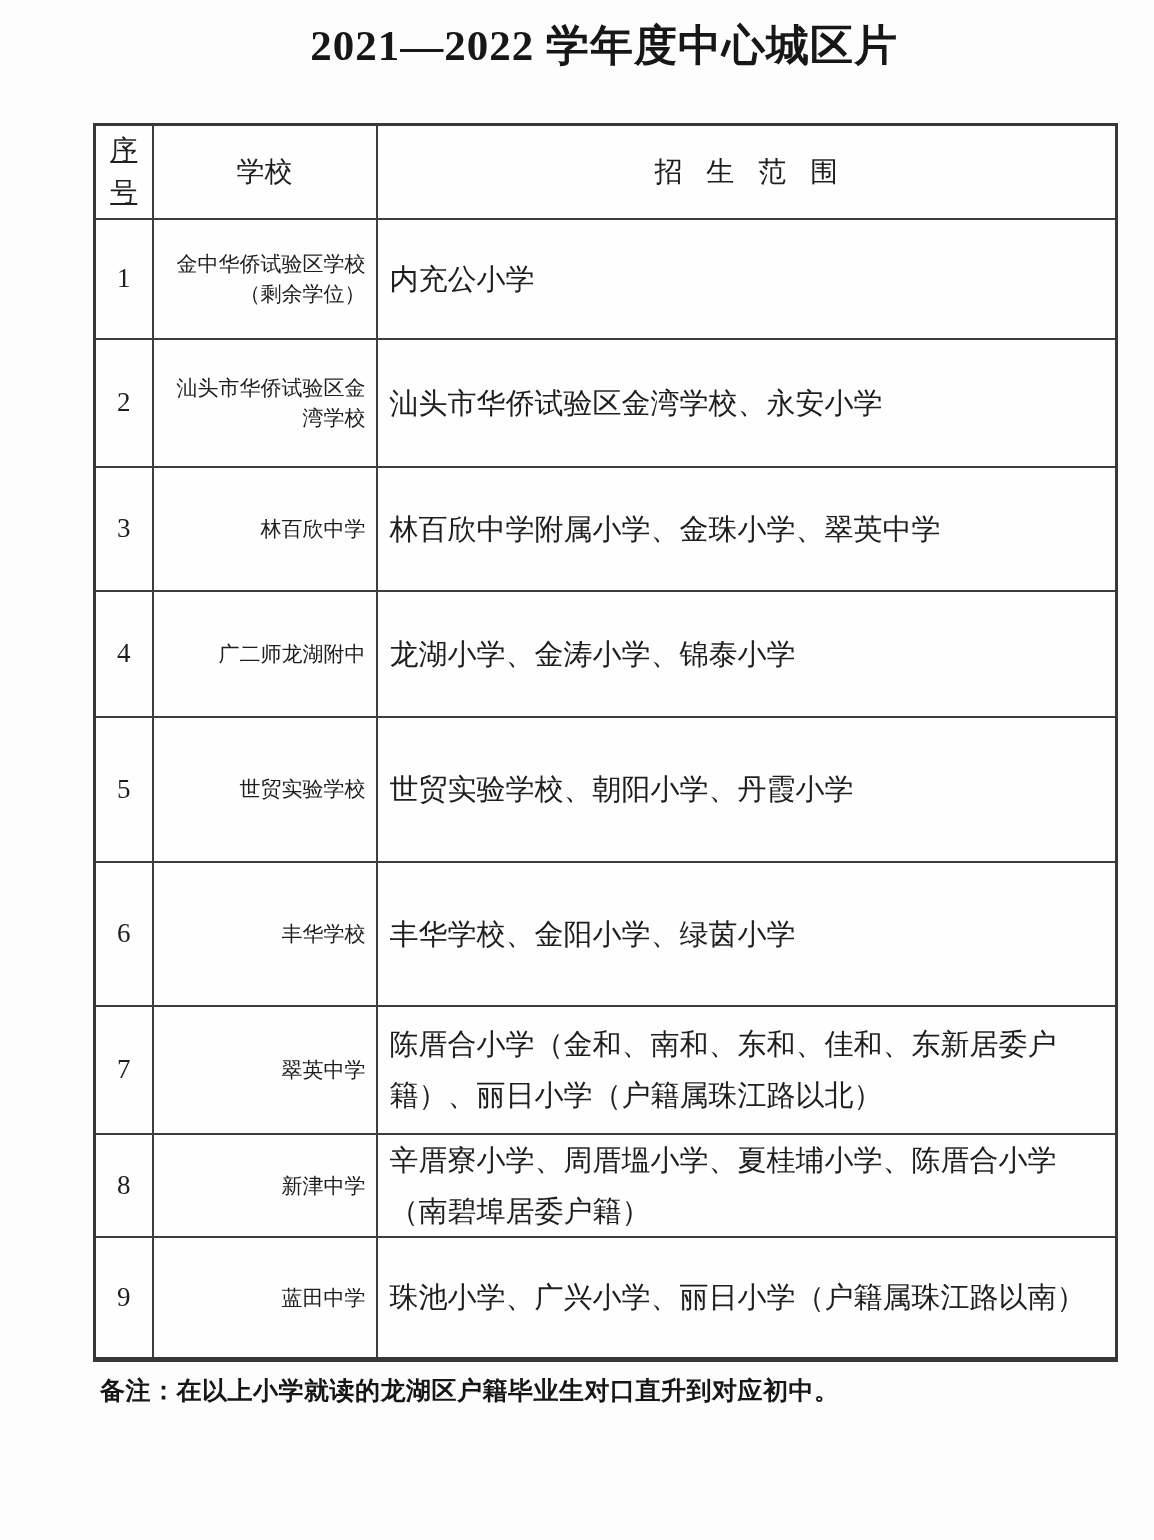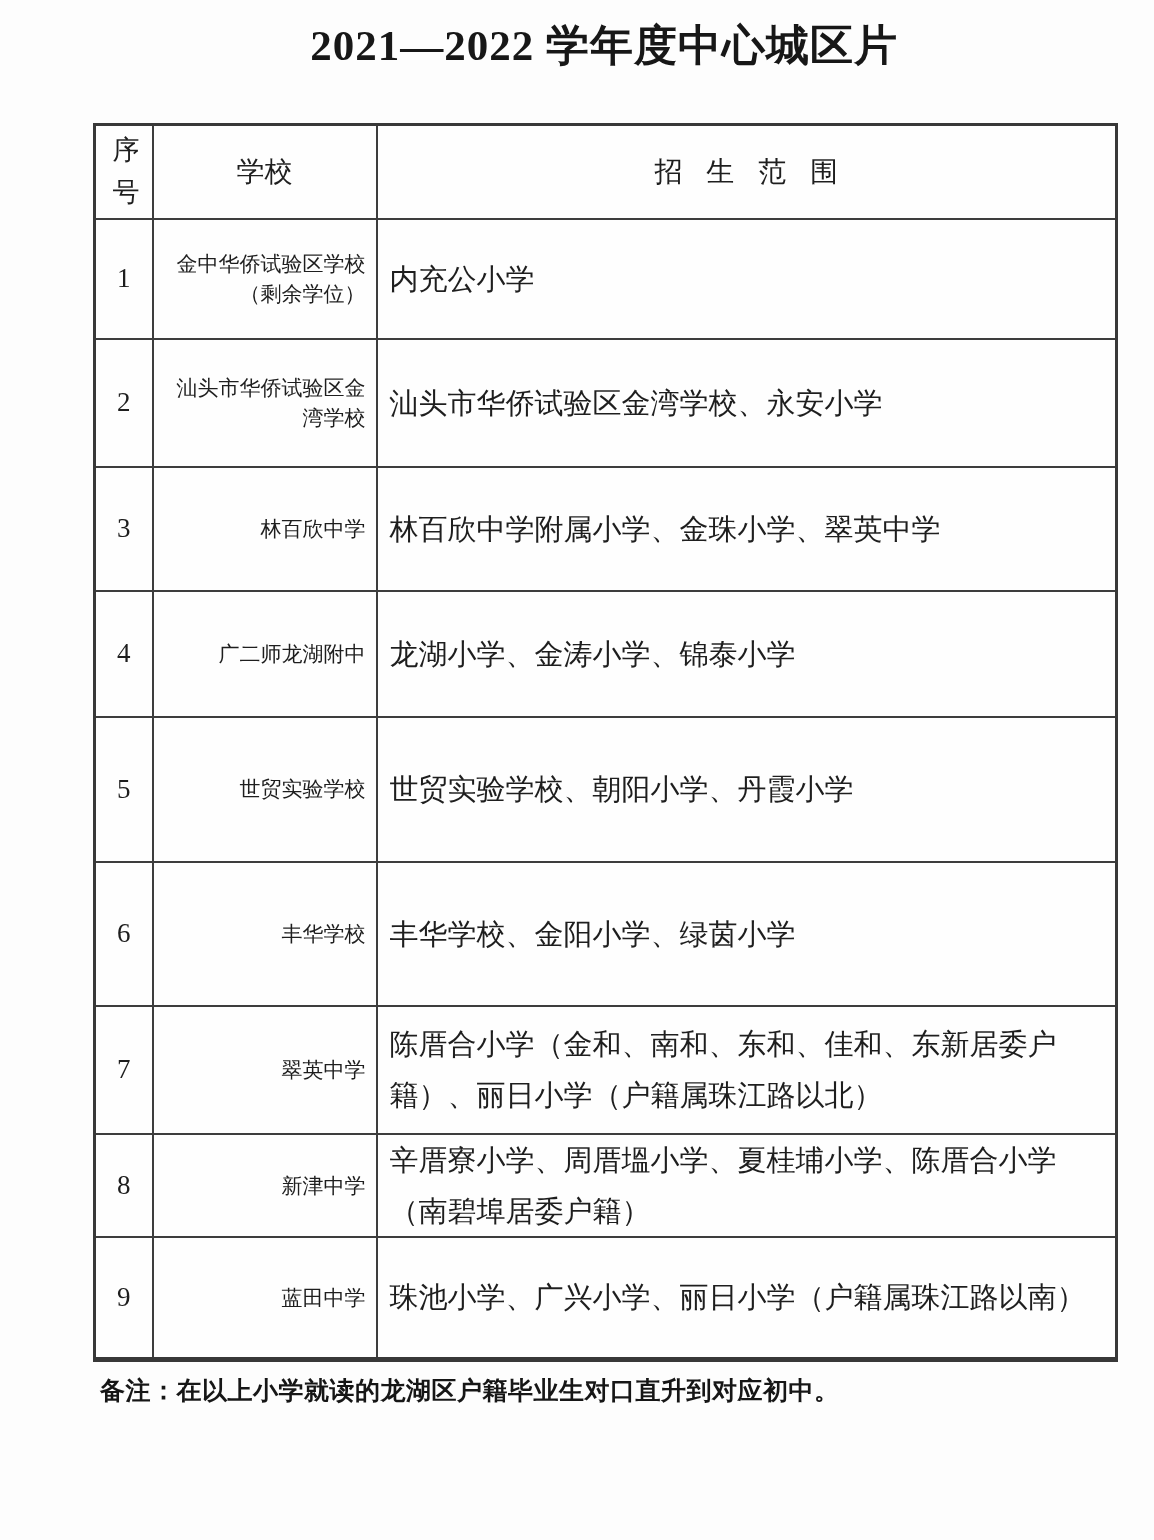--- a/index.html
+++ b/index.html
@@ -47,23 +47,24 @@
   table.grid th, table.grid td {
     border: 2px solid #3d3d3d;
     vertical-align: middle;
   }
   table.grid { border: 3px solid #383838; border-bottom-width: 5px; }
   thead tr { height: 87px; }
   th.h-no {
     font-weight: normal;
     font-size: 27px;
     line-height: 1.55;
-    text-align: right;
+    text-align: center;
     padding: 4px 12px;
     word-break: break-all;
+    text-decoration: underline;
   }
   th.h-school {
     font-weight: normal;
     font-size: 28px;
     text-align: center;
   }
   th.h-range {
     font-weight: normal;
     font-size: 28px;
     text-align: center;

